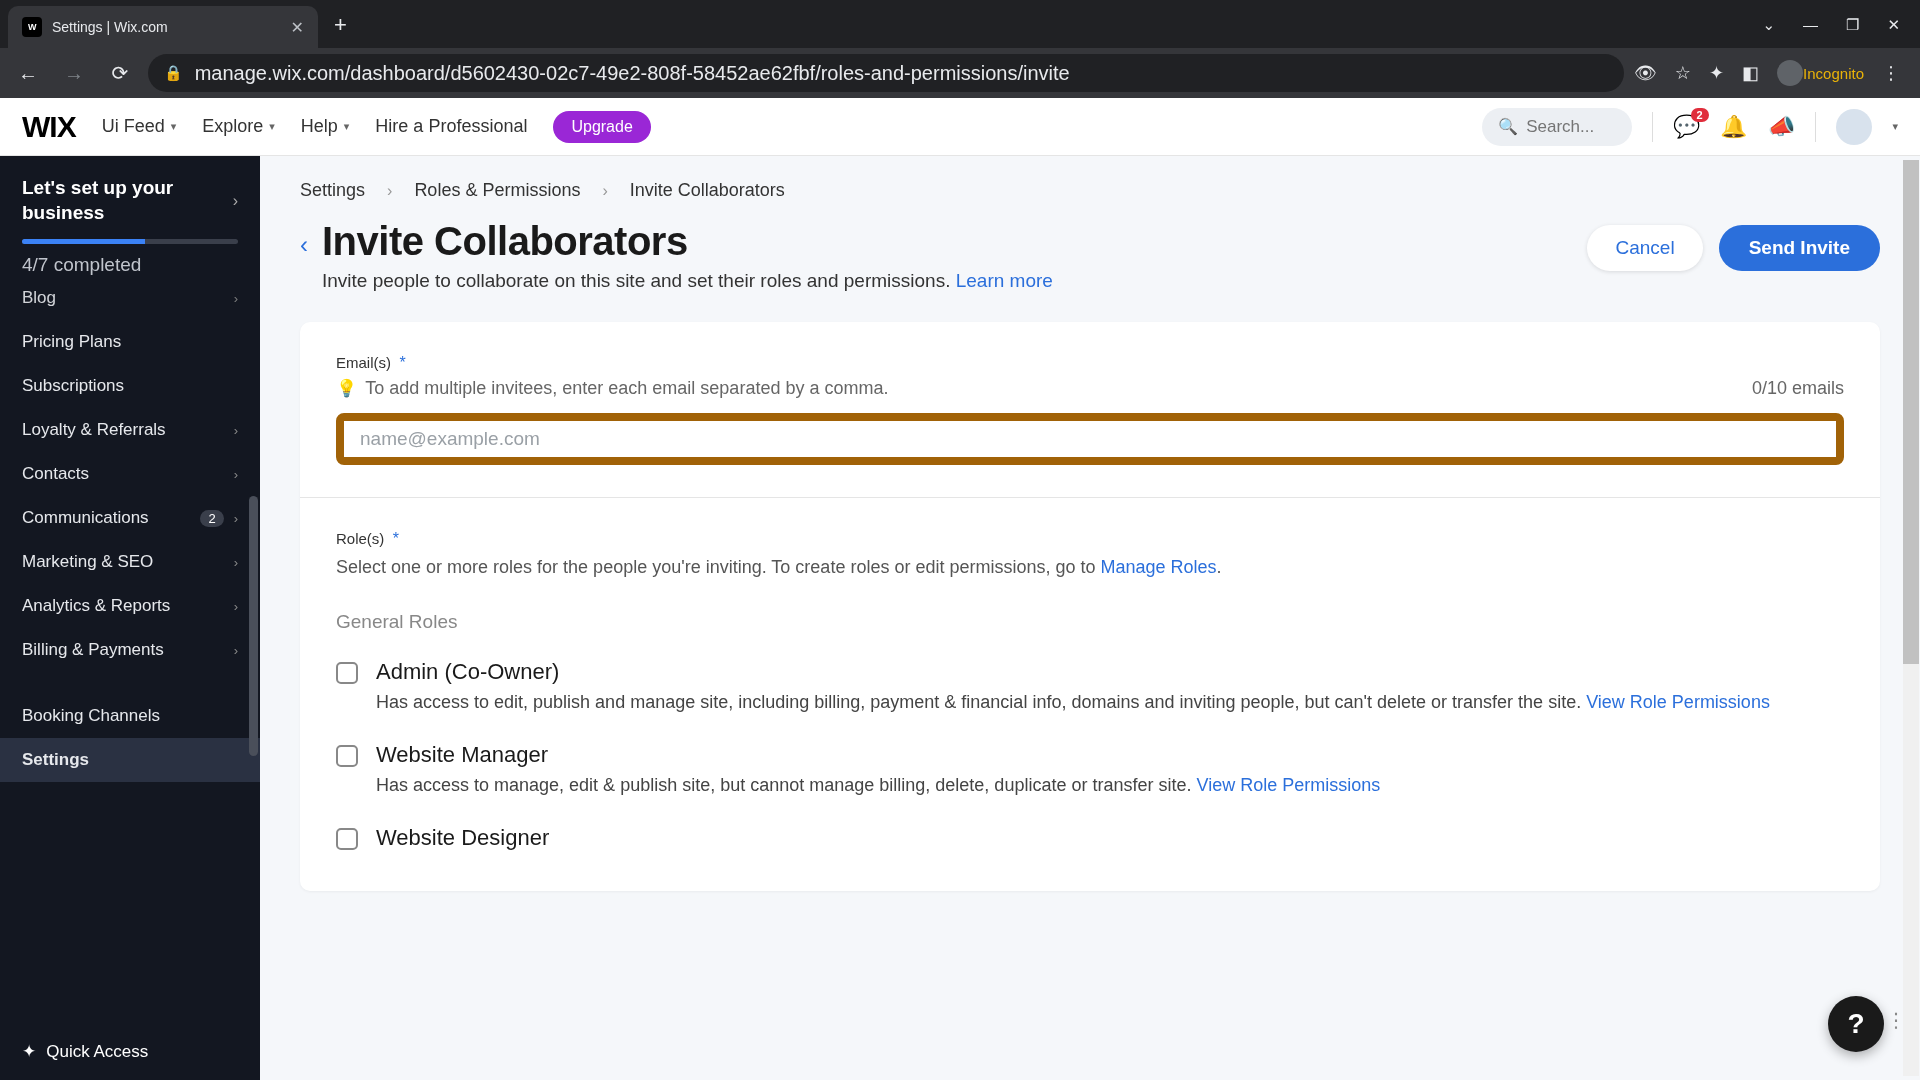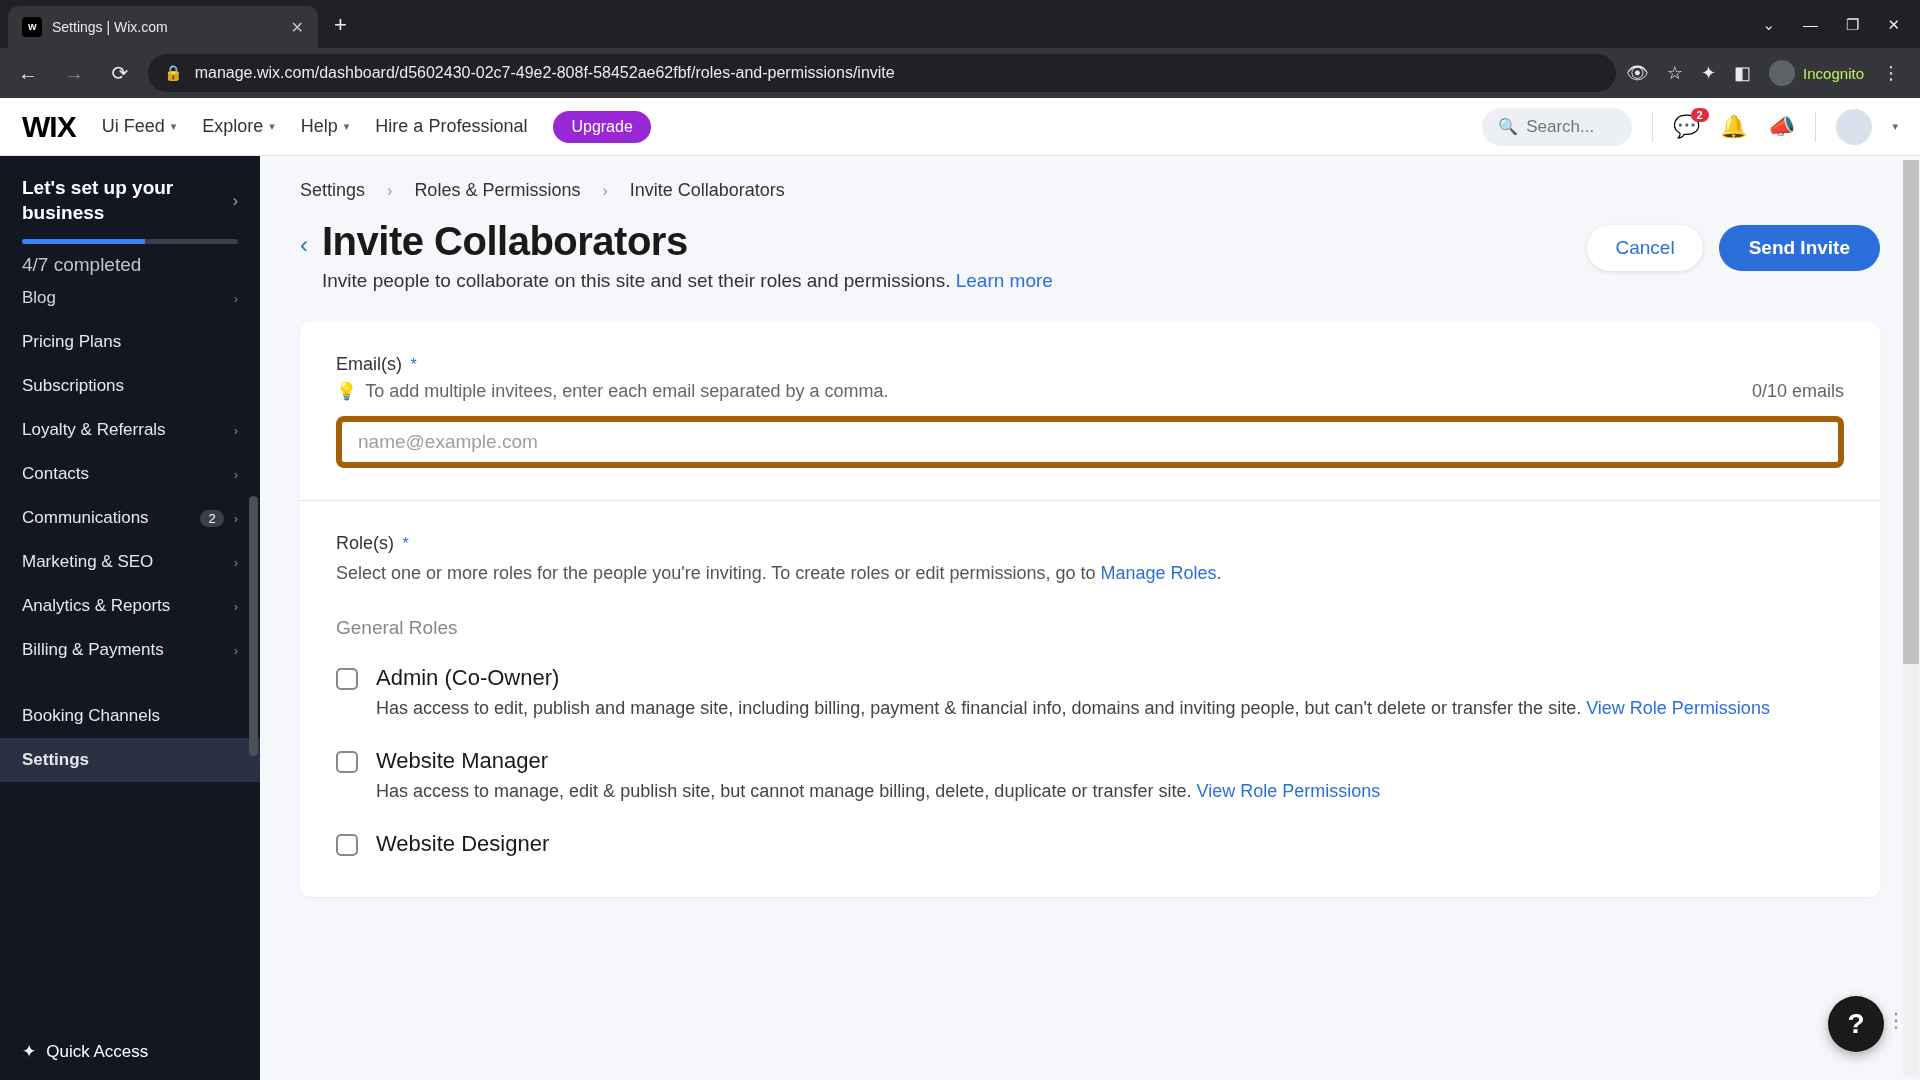--- a/index.html
+++ b/index.html
@@ -13,24 +13,24 @@
 .tab-close { color: #bdc1c6; font-size: 16px; cursor: pointer; }
 .new-tab { color: #e8eaed; font-size: 22px; margin-left: 16px; margin-bottom: 10px; cursor: pointer; }
 .window-controls { margin-left: auto; display: flex; gap: 28px; padding-right: 20px; margin-bottom: 14px; }
 .window-controls span { color: #e8eaed; font-size: 15px; }
 
 .toolbar { height: 50px; background: #35363a; display: flex; align-items: center; padding: 0 10px; gap: 10px; }
 .nav-btn { width: 36px; height: 36px; display: flex; align-items: center; justify-content: center; color: #e8eaed; font-size: 20px; border-radius: 50%; }
 .nav-btn.dim { color: #80868b; }
 .addr { flex: 1; background: #202124; height: 38px; border-radius: 20px; display: flex; align-items: center; padding: 0 16px; gap: 12px; }
 .lock { color: #9aa0a6; font-size: 15px; }
-.url { color: #e8eaed; font-size: 16px; }
+.url { color: #e8eaed; font-size: 20px; }
 .toolbar-right { display: flex; align-items: center; gap: 18px; padding-right: 10px; }
 .toolbar-right .ico { color: #e8eaed; font-size: 18px; }
-.incognito-badge { display: flex; align-items: center; gap: 8px; color: #bef264; font-size: 15px; }
+.incognito-badge { display: flex; align-items: center; gap: 0; color: #eab308; font-size: 15px; }
 .incognito-badge .hat { width: 26px; height: 26px; background: #5f6368; border-radius: 50%; }
 
 
 .page { height: calc(1080px - 48px - 50px); background: #0369a1; display: flex; }
 
 
 .site { flex: 1; display: flex; flex-direction: column; position: relative; }
 .topnav { height: 58px; background: #fff; border-bottom: 1px solid #e5e5e5; display: flex; align-items: center; padding: 0 22px; gap: 26px; }
 .wix-logo { font-weight: 900; font-size: 30px; letter-spacing: -1px; color: #000; font-family: Arial, sans-serif; }
 .topnav .nav-item { font-size: 18px; color: #333; display: flex; align-items: center; gap: 6px; }
@@ -74,27 +74,27 @@
 .back-chev { color: #2b6fdb; font-size: 24px; margin-top: 12px; cursor: pointer; }
 .header-txt { flex: 1; }
 .page-title { font-size: 40px; font-weight: 800; color: #1a1a1a; letter-spacing: -0.5px; }
 .subtitle { font-size: 19px; color: #333; margin-top: 6px; }
 .subtitle a { color: #2b6fdb; text-decoration: none; }
 .action-btns { display: flex; gap: 16px; margin-top: 6px; }
 .btn-cancel { background: #fff; color: #2b6fdb; border: none; font-size: 19px; padding: 12px 28px; border-radius: 24px; box-shadow: 0 1px 4px rgba(0,0,0,0.12); cursor: pointer; }
 .btn-send { background: #2b6fdb; color: #fff; border: none; font-size: 19px; font-weight: 600; padding: 12px 30px; border-radius: 24px; cursor: pointer; }
 
 .card { background: #fff; margin: 30px 40px 0; border-radius: 10px; padding: 32px 36px 40px; box-shadow: 0 1px 3px rgba(0,0,0,0.05); }
-.field-label { font-size: 18px; color: #333; }
+.field-label { font-size: 15px; color: #333; }
 .req { color: #2b6fdb; margin-left: 4px; }
 .hint-row { display: flex; align-items: center; justify-content: space-between; margin-top: 6px; }
 .hint { font-size: 18px; color: #666; display: flex; gap: 8px; align-items: center; }
 .bulb { color: #999; font-size: 17px; }
 .counter { font-size: 18px; color: #666; }
-.email-input { width: 100%; margin-top: 14px; height: 52px; border: 6px solid #a16207; border-radius: 8px; padding: 0 16px; font-size: 19px; outline: none; }
+.email-input { width: 100%; margin-top: 14px; height: 52px; border: 8px solid #a16207; border-radius: 8px; padding: 0 16px; font-size: 19px; outline: none; }
 .email-input::placeholder { color: #9aa0a6; }
 
 .divider { height: 1px; background: #e5e5e5; margin: 32px -36px; }
 .roles-sub { font-size: 18px; color: #555; margin-top: 6px; line-height: 1.5; }
 .roles-sub a { color: #2b6fdb; text-decoration: none; }
 .group-title { font-size: 19px; color: #888; margin-top: 30px; }
 .role-row { display: flex; gap: 18px; margin-top: 26px; align-items: flex-start; }
 .chk { width: 22px; height: 22px; border: 2px solid #888; border-radius: 5px; flex-shrink: 0; margin-top: 3px; cursor: pointer; }
 .role-body { flex: 1; }
 .role-name { font-size: 22px; font-weight: 500; color: #1a1a1a; }

